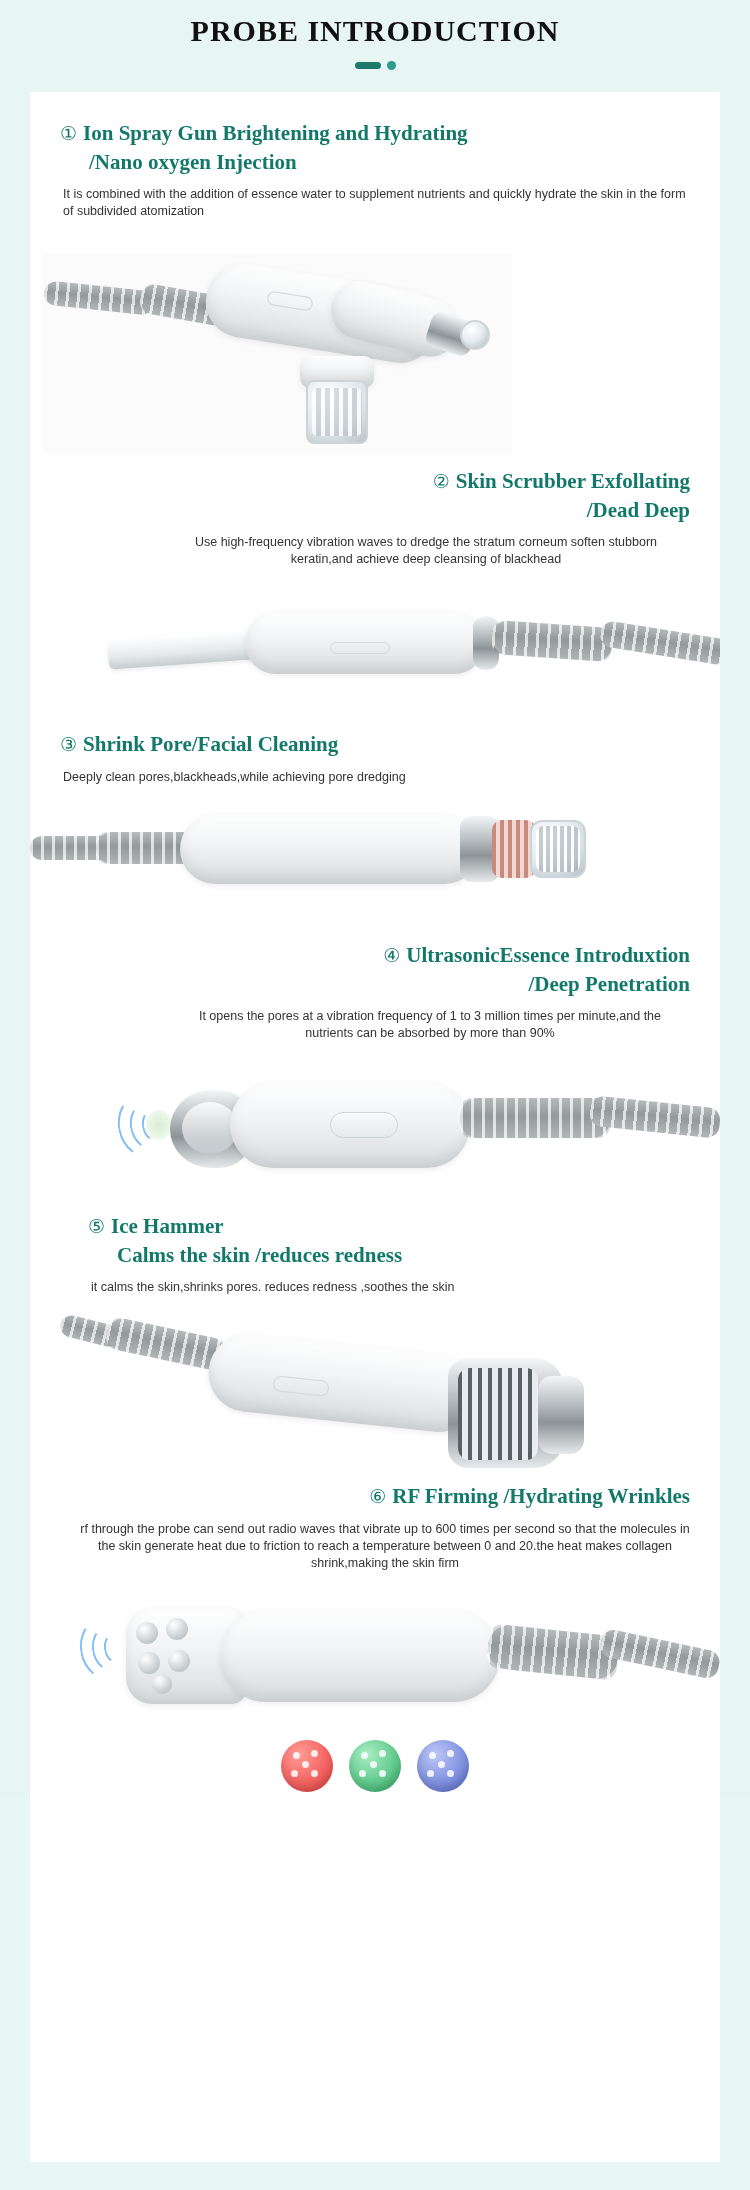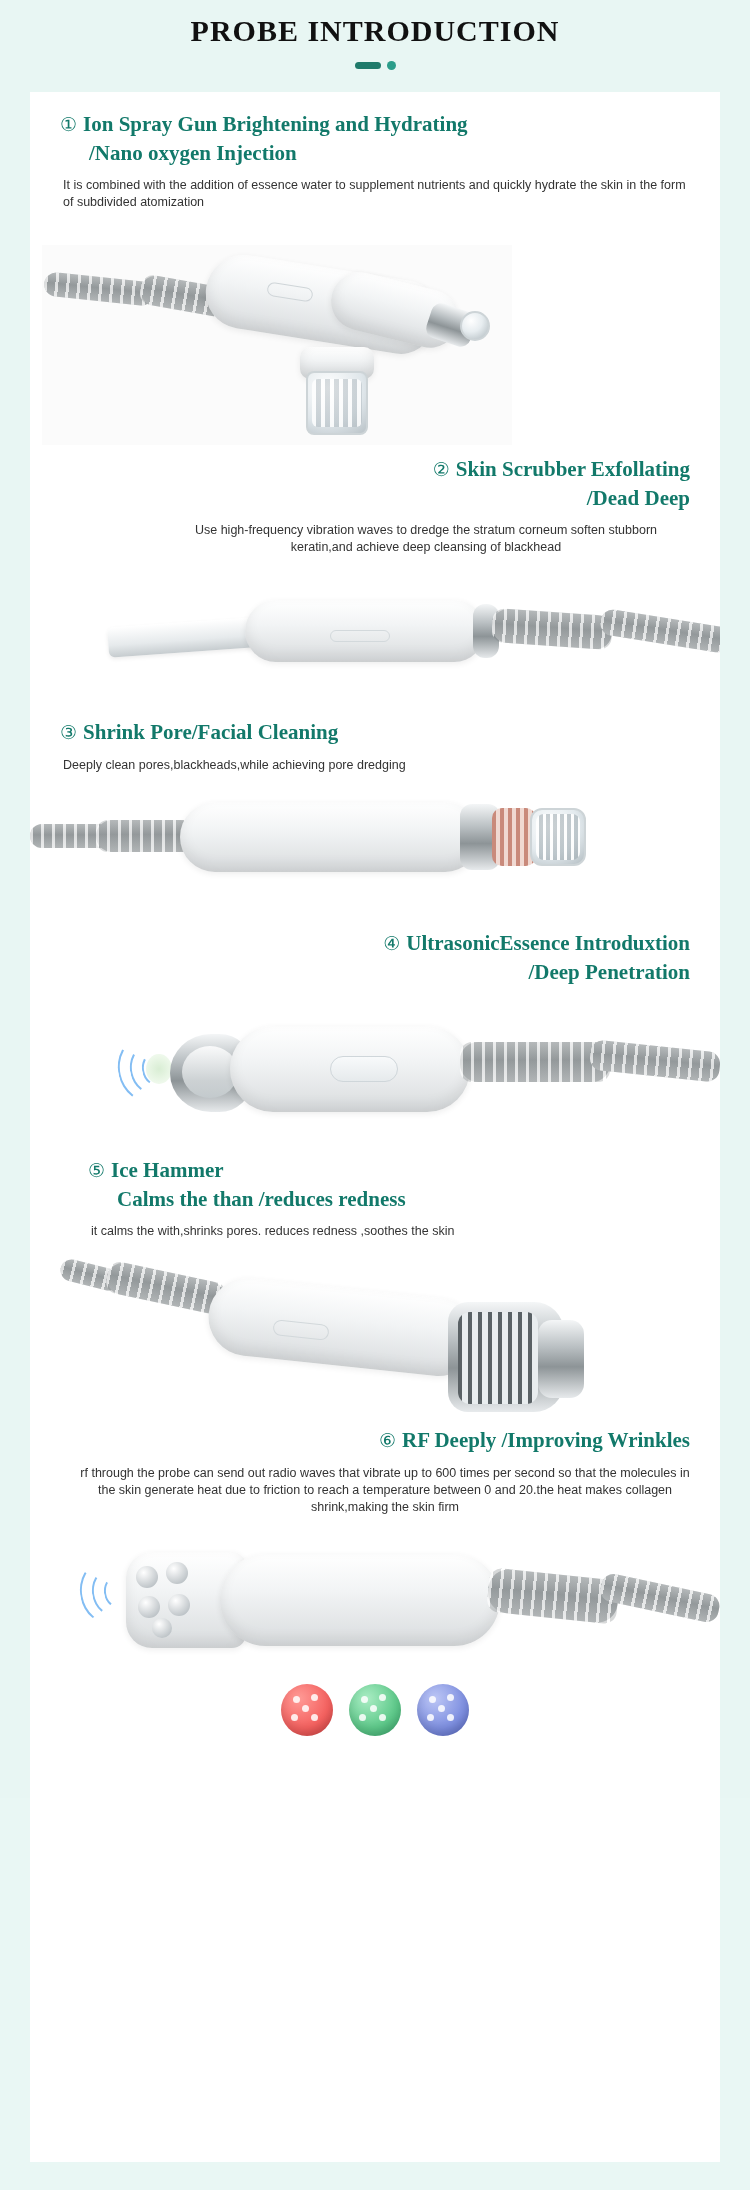--- a/index.html
+++ b/index.html
@@ -50,21 +50,21 @@
     position: absolute;
     left: 30px;
     top: 92px;
     width: 690px;
     height: 2070px;
     background: #ffffff;
     overflow: hidden;
   }
   
   .block { position: relative; }
-  .titles { padding: 0 30px; }
+  .titles { padding: 0 30px; margin-top: 9px; }
   .t-line {
     font-family: "Liberation Serif", serif;
     font-weight: bold;
     color: #12796a;
     font-size: 21px;
     line-height: 28px;
     white-space: nowrap;
   }
   .t-line .num {
     font-family: "Liberation Sans", sans-serif;
@@ -227,20 +227,21 @@
       </div>
     </div>
 
     <div class="block" style="margin-top:14px;">
       <div class="titles right">
         <div class="t-line">
           <span class="num">④</span><span>UltrasonicEssence Introduxtion</span>
         </div>
         <div class="t-line">/Deep Penetration</div>
       </div>
+      <div class="desc center" style="padding-left:150px;padding-right:40px;">It opens the pores at a vibration frequency of 1 to 3 million times per minute,and the nutrients can be absorbed by more than 90%</div>
 
       <div class="illu" style="height:150px;margin-top:6px;">
 
         <div class="wave" style="left:88px;top:44px;width:56px;height:66px;transform:rotate(-12deg);"></div>
         <div class="wave" style="left:100px;top:52px;width:42px;height:50px;transform:rotate(-12deg);"></div>
         <div class="wave" style="left:112px;top:60px;width:28px;height:34px;transform:rotate(-12deg);"></div>
         <div style="position:absolute;left:116px;top:62px;width:26px;height:30px;border-radius:50%;background:radial-gradient(circle,#cfe9c9,#eaf7e6 70%);opacity:.8;"></div>
 
         <div class="metal" style="left:140px;top:42px;width:82px;height:78px;border-radius:50% 40% 40% 50%;"></div>
         <div style="position:absolute;left:152px;top:54px;width:56px;height:52px;border-radius:50%;background:linear-gradient(180deg,#ffffff,#c4cbce);opacity:.85;"></div>
@@ -250,40 +251,40 @@
         <div class="cable" style="left:430px;top:50px;width:150px;height:40px;border-radius:18px;"></div>
         <div class="cable" style="left:560px;top:54px;width:130px;height:30px;transform:rotate(6deg);"></div>
       </div>
     </div>
 
     <div class="block" style="margin-top:14px;padding-left:28px;">
       <div class="titles left">
         <div class="t-line">
           <span class="num">⑤</span><span>Ice Hammer</span>
         </div>
-        <div class="t-line" style="padding-left:29px;">Calms the than /reduces redness</div>
-      </div>
-      <div class="desc left" style="padding-left:33px;">it calms the with,shrinks pores. reduces redness ,soothes the skin</div>
+        <div class="t-line" style="padding-left:29px;">Calms the skin /reduces redness</div>
+      </div>
+      <div class="desc left" style="padding-left:33px;">it calms the skin,shrinks pores. reduces redness ,soothes the skin</div>
 
       <div class="illu" style="height:170px;margin-top:6px;">
         <div class="cable" style="left:2px;top:18px;width:60px;height:22px;transform:rotate(14deg);"></div>
         <div class="cable" style="left:48px;top:26px;width:120px;height:32px;border-radius:16px;transform:rotate(12deg);"></div>
         <div class="handle" style="left:150px;top:42px;width:270px;height:78px;border-radius:42px;transform:rotate(6deg);"></div>
         <div style="position:absolute;left:215px;top:76px;width:56px;height:16px;border:1.5px solid #d2d8db;border-radius:10px;transform:rotate(6deg);"></div>
 
         <div class="metal" style="left:390px;top:56px;width:116px;height:110px;border-radius:20px 30px 30px 20px;"></div>
         <div style="position:absolute;left:400px;top:66px;width:80px;height:92px;background:repeating-linear-gradient(90deg,#5a6165 0 4px, #e9edef 4px 10px);border-radius:12px;"></div>
         <div class="metal" style="left:480px;top:74px;width:46px;height:78px;border-radius:14px;"></div>
       </div>
     </div>
 
     <div class="block" style="margin-top:10px;">
       <div class="titles right">
         <div class="t-line">
-          <span class="num">⑥</span><span>RF Deeply /Improving Wrinkles</span>
+          <span class="num">⑥</span><span>RF Firming /Hydrating Wrinkles</span>
         </div>
       </div>
       <div class="desc center" style="padding-left:50px;padding-right:30px;">rf through the probe can send out radio waves that vibrate up to 600 times per second so that the molecules in the skin generate heat due to friction to reach a temperature between 0 and 20.the heat makes collagen shrink,making the skin firm</div>
 
       <div class="illu" style="height:150px;margin-top:8px;">
         <div class="wave" style="left:50px;top:36px;width:54px;height:64px;transform:rotate(-10deg);"></div>
         <div class="wave" style="left:62px;top:44px;width:40px;height:48px;transform:rotate(-10deg);"></div>
         <div class="wave" style="left:74px;top:52px;width:26px;height:32px;transform:rotate(-10deg);"></div>
 
         <div class="handle" style="left:96px;top:28px;width:120px;height:96px;border-radius:26px 14px 14px 26px;"></div>

